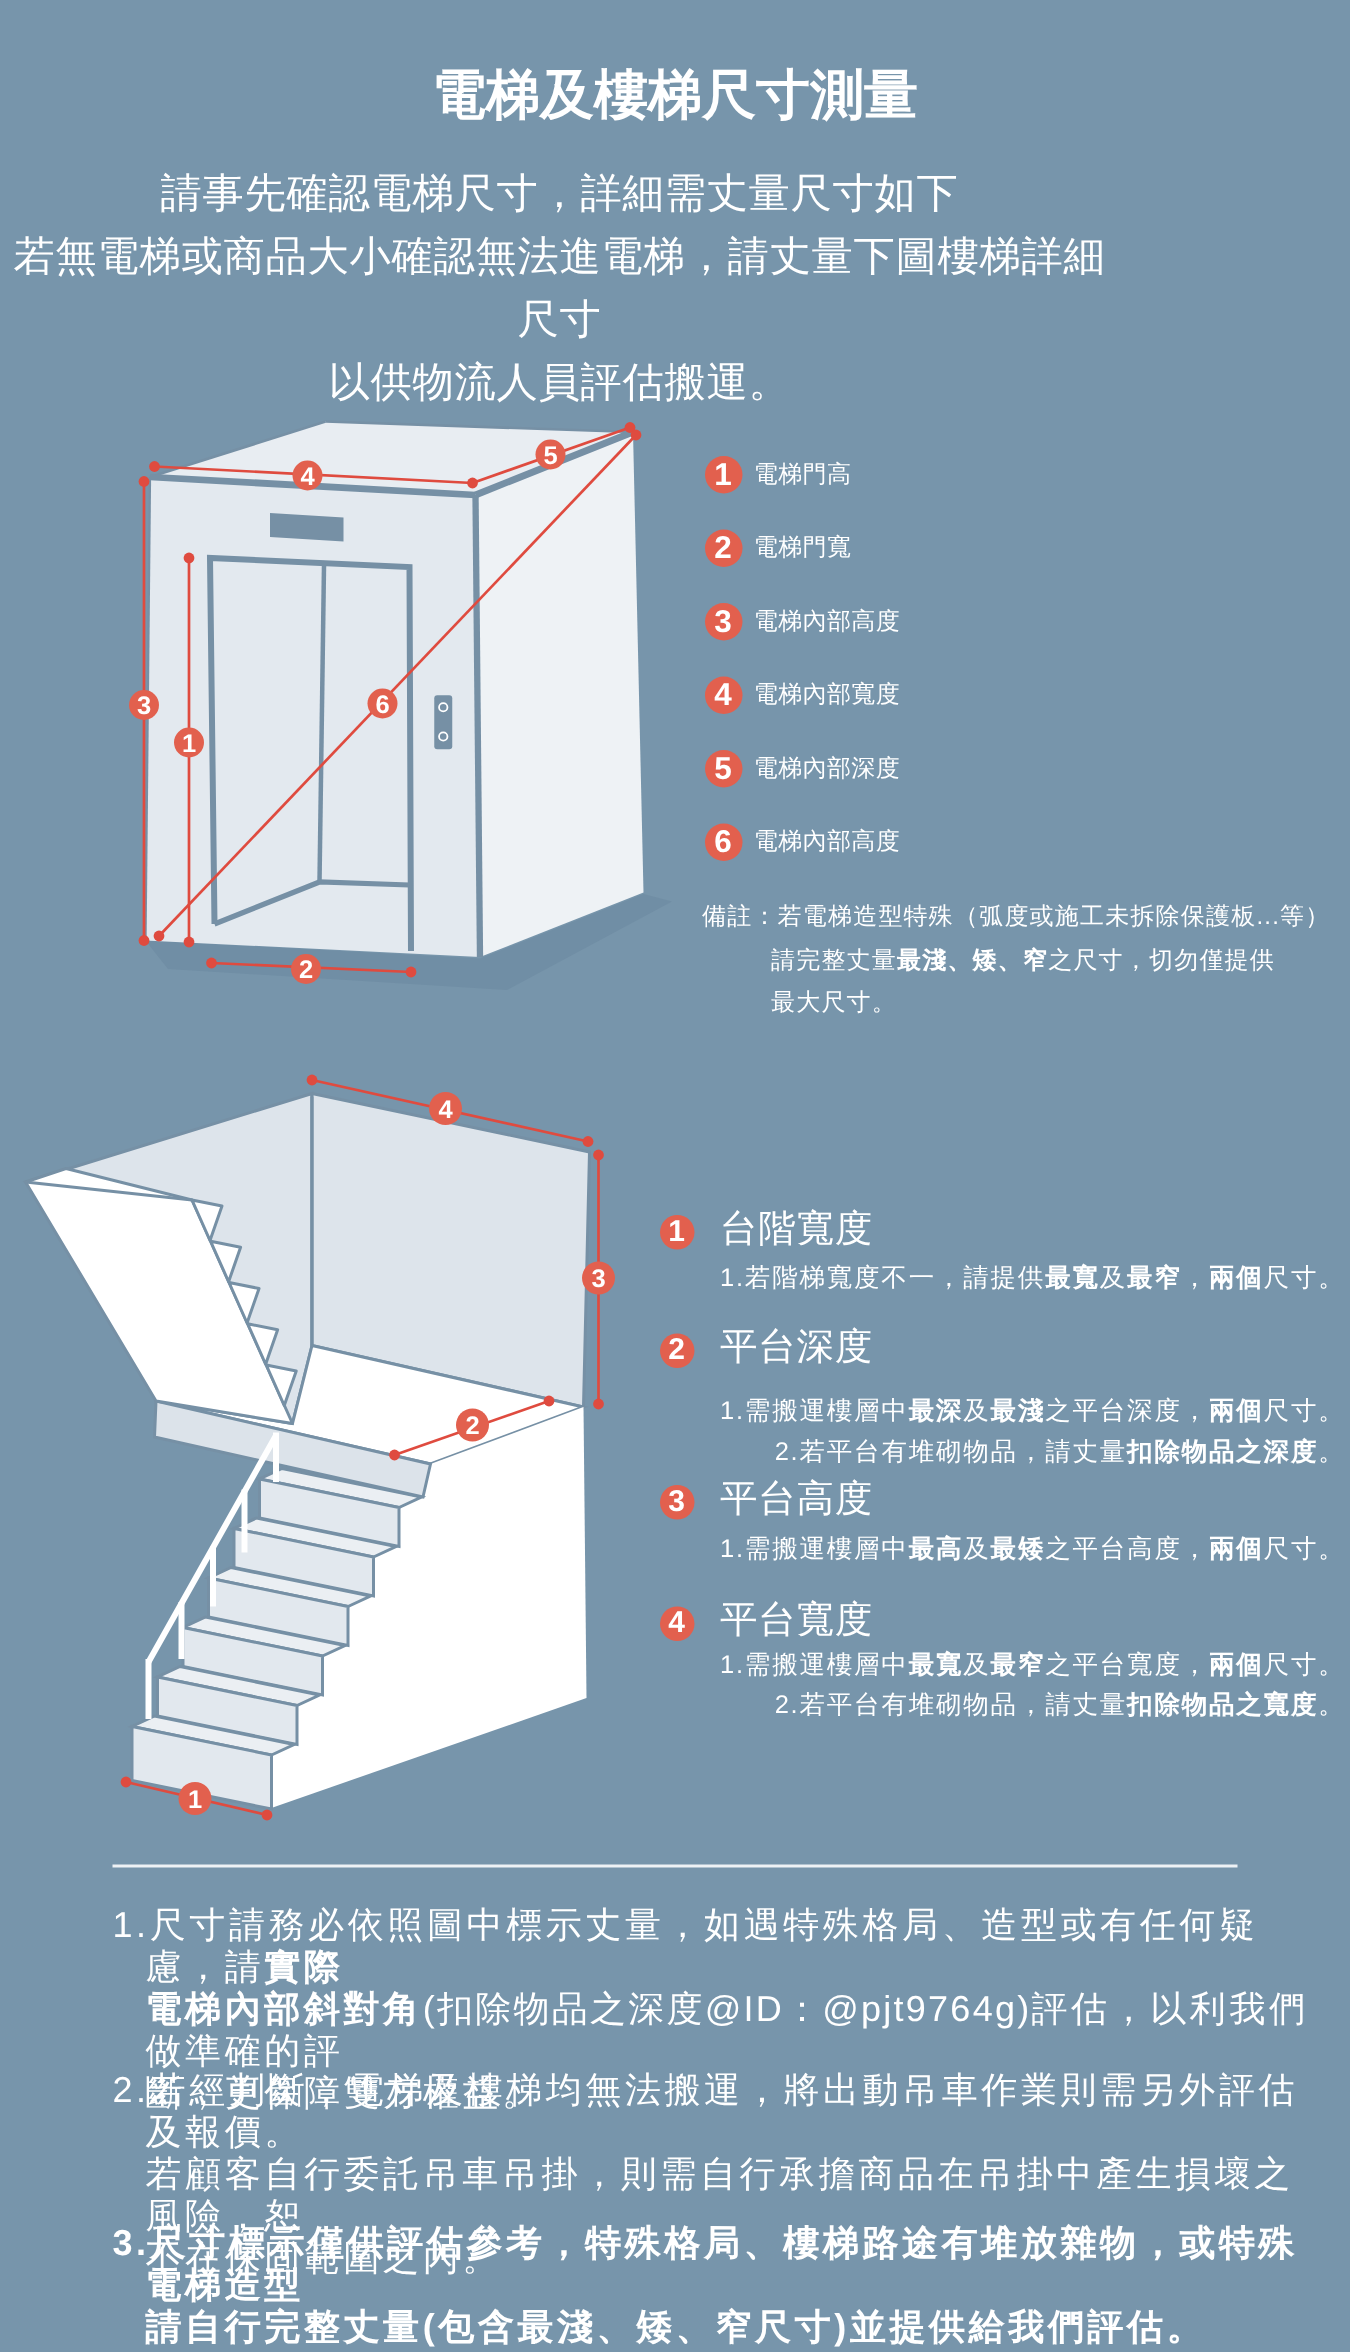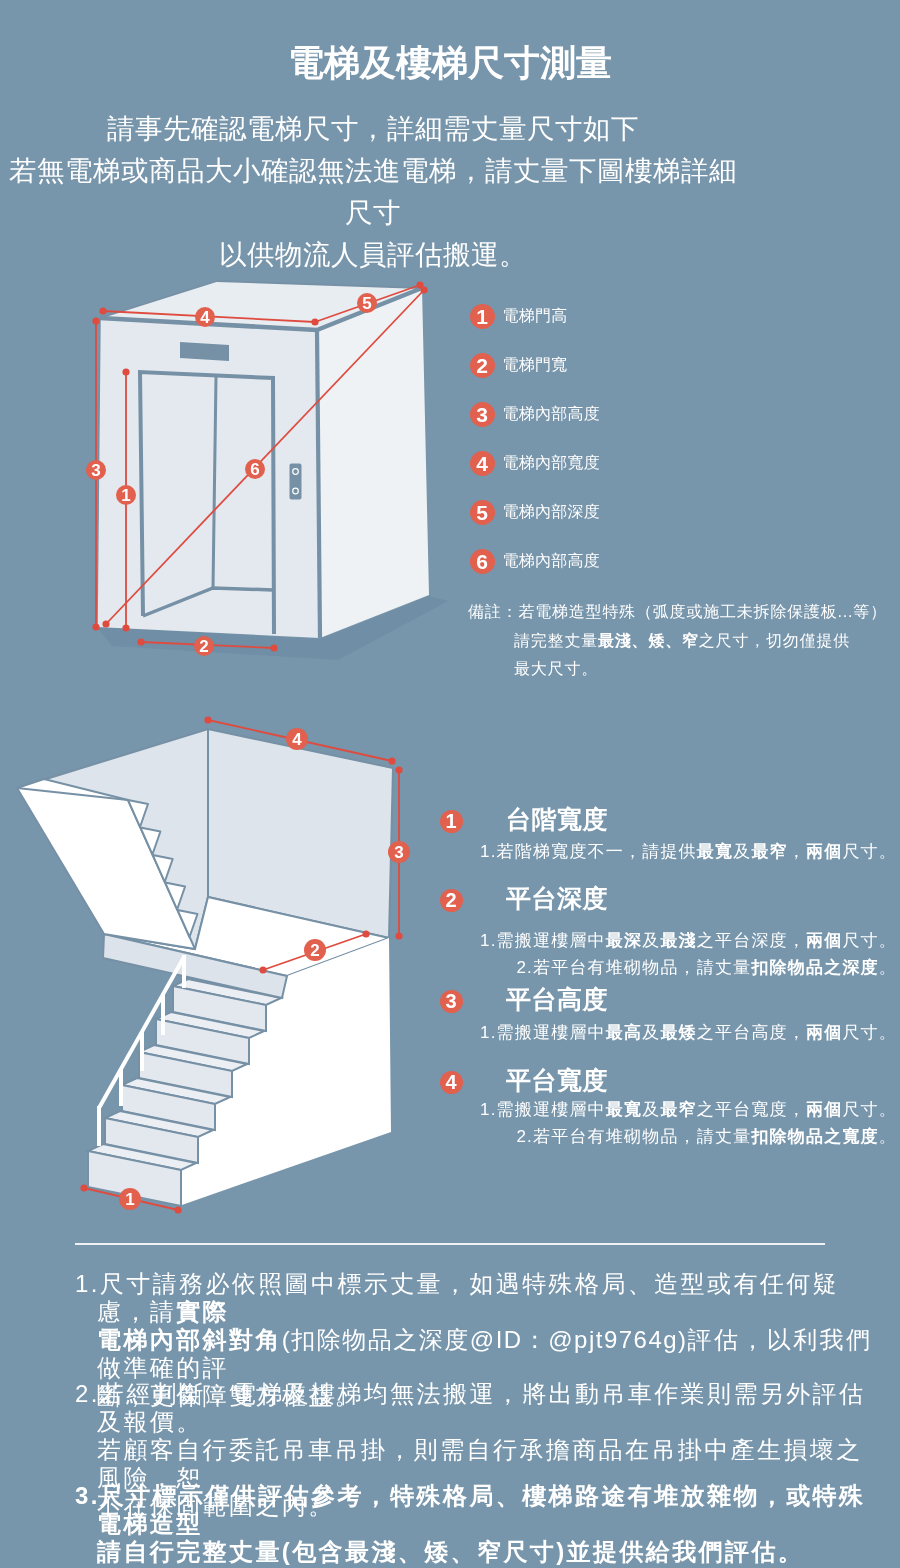--- a/index.html
+++ b/index.html
@@ -12,21 +12,21 @@
            font-size:27.5px; line-height:42px; letter-spacing:0.5px; }
   .eitem { position:absolute; left:469.5px; height:25px; display:flex; align-items:center; }
   .ec { display:inline-flex; flex:none; width:25px; height:25px; border-radius:50%; background:#e2604e;
         color:#fff; font-size:21px; font-weight:bold; align-items:center; justify-content:center; }
   .et { margin-left:8px; font-size:16px; letter-spacing:0.25px; white-space:nowrap; }
   .note { position:absolute; left:468px; top:598px; width:420px; font-size:16px;
           line-height:28.5px; letter-spacing:0.8px; padding-left:46px; text-indent:-46px; }
   .sc { position:absolute; width:23px; height:23px; border-radius:50%; background:#e2604e;
         color:#fff; font-size:20px; font-weight:bold; display:flex; align-items:center;
         justify-content:center; left:439.5px; }
-  .stitle { position:absolute; left:506px; font-size:25px; font-weight:bold; letter-spacing:0.5px;
+  .stitle { position:absolute; left:480px; font-size:25px; font-weight:normal; letter-spacing:0.5px;
             line-height:29px; white-space:nowrap; }
   .ssub { position:absolute; left:480px; font-size:17px; letter-spacing:1.2px; line-height:27px;
           white-space:nowrap;text-align:right; }
   .sep { position:absolute; left:75px; top:1243px; width:750px; height:2px; background:#eef2f5; }
   .fp { position:absolute; left:75px; width:800px; font-size:24px; line-height:28px;
         letter-spacing:2.4px; padding-left:22px; text-indent:-22px; }
   .lt { letter-spacing:1.5px; }
 </style>
 </head>
 <body>

